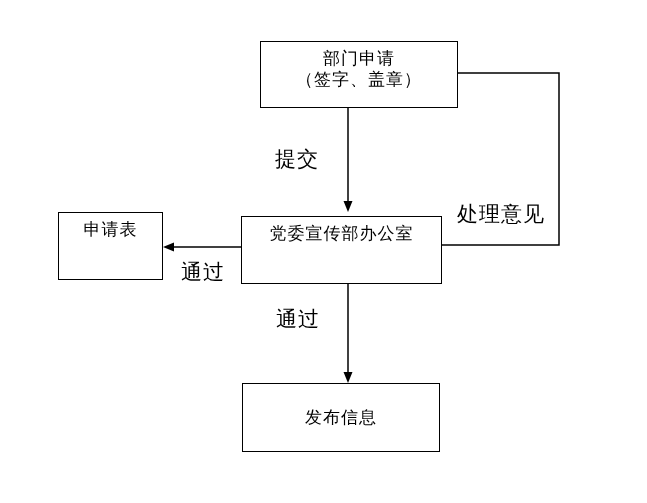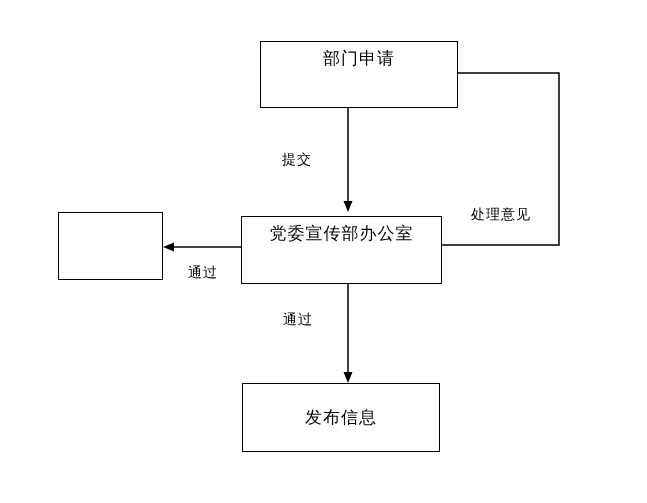--- a/index.html
+++ b/index.html
@@ -50,21 +50,21 @@
     display: flex;
     align-items: center;
     justify-content: center;
   }
   #box-dept   { left: 244px; top: 41px;  width: 198px; height: 67px; margin-left: 16px; }
   #box-office { left: 241px; top: 216px; width: 201px; height: 68px; }
   #box-form   { left: 58px;  top: 212px; width: 105px; height: 68px; }
   #box-publish{ left: 242px; top: 383px; width: 198px; height: 69px; text-align: center; }
   .edge-label {
     position: absolute;
-    font-size: 14px;
+    font-size: 21px;
     letter-spacing: 1px;
     line-height: 18px;
     white-space: nowrap;
     transform: translateX(-50%);
     background: #ffffff;
   }
   #label-submit        { left: 297px; top: 150px; }
   #label-pass-archive  { left: 203px; top: 263px; }
   #label-pass-publish  { left: 298px; top: 310px; }
   #label-feedback      { left: 501px; top: 205px; text-align: right; }
@@ -88,27 +88,29 @@
       <polygon points="348,383 343.5,372 352.5,372"></polygon>
     </g>
     <g>
       <polyline points="442,245 559,245 559,73 452,73"></polyline>
       <polygon points="443,73 454,68.5 454,77.5"></polygon>
     </g>
   </svg>
 
   <div class="fbox two-line" id="box-dept">
     <div>部门申请</div>
+    <div>（签字、盖章）</div>
   </div>
 
   <div class="fbox two-line" id="box-office">
     <div>党委宣传部办公室</div>
   </div>
 
   <div class="fbox two-line" id="box-form">
+    <div>申请表</div>
   </div>
 
   <div class="fbox one-line" id="box-publish">
     <div>发布信息</div>
   </div>
 
   <div class="edge-label" id="label-submit">提交</div>
   <div class="edge-label" id="label-pass-archive">通过</div>
   <div class="edge-label" id="label-pass-publish">通过</div>
   <div class="edge-label" id="label-feedback">处理意见</div>

